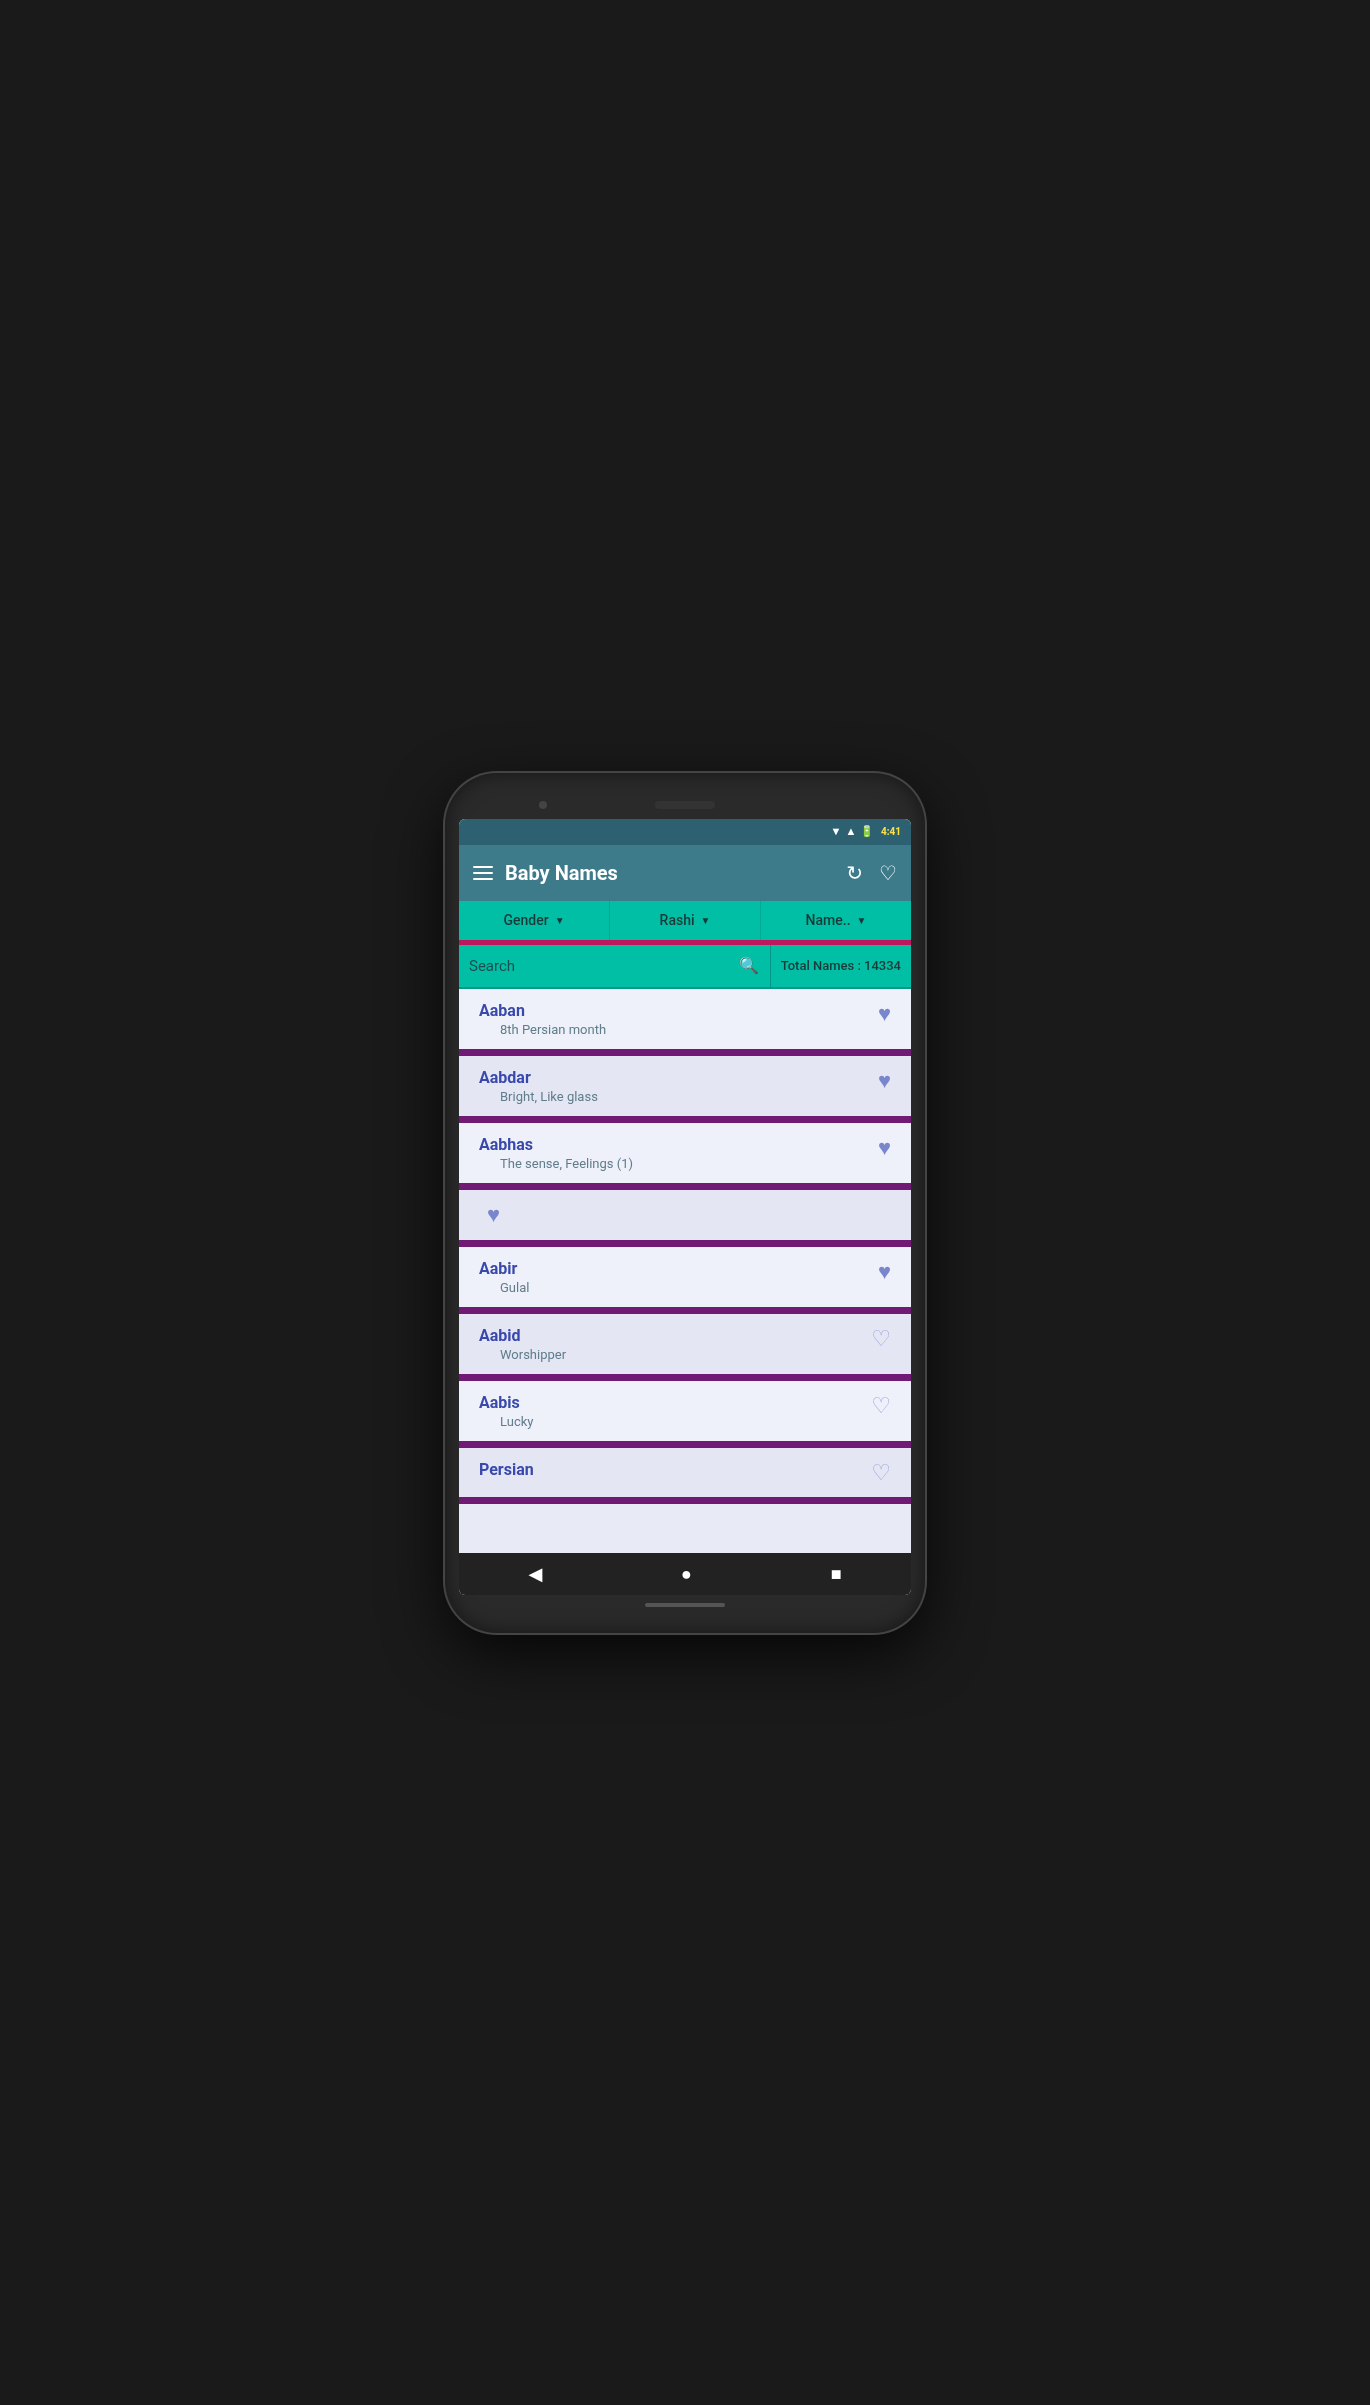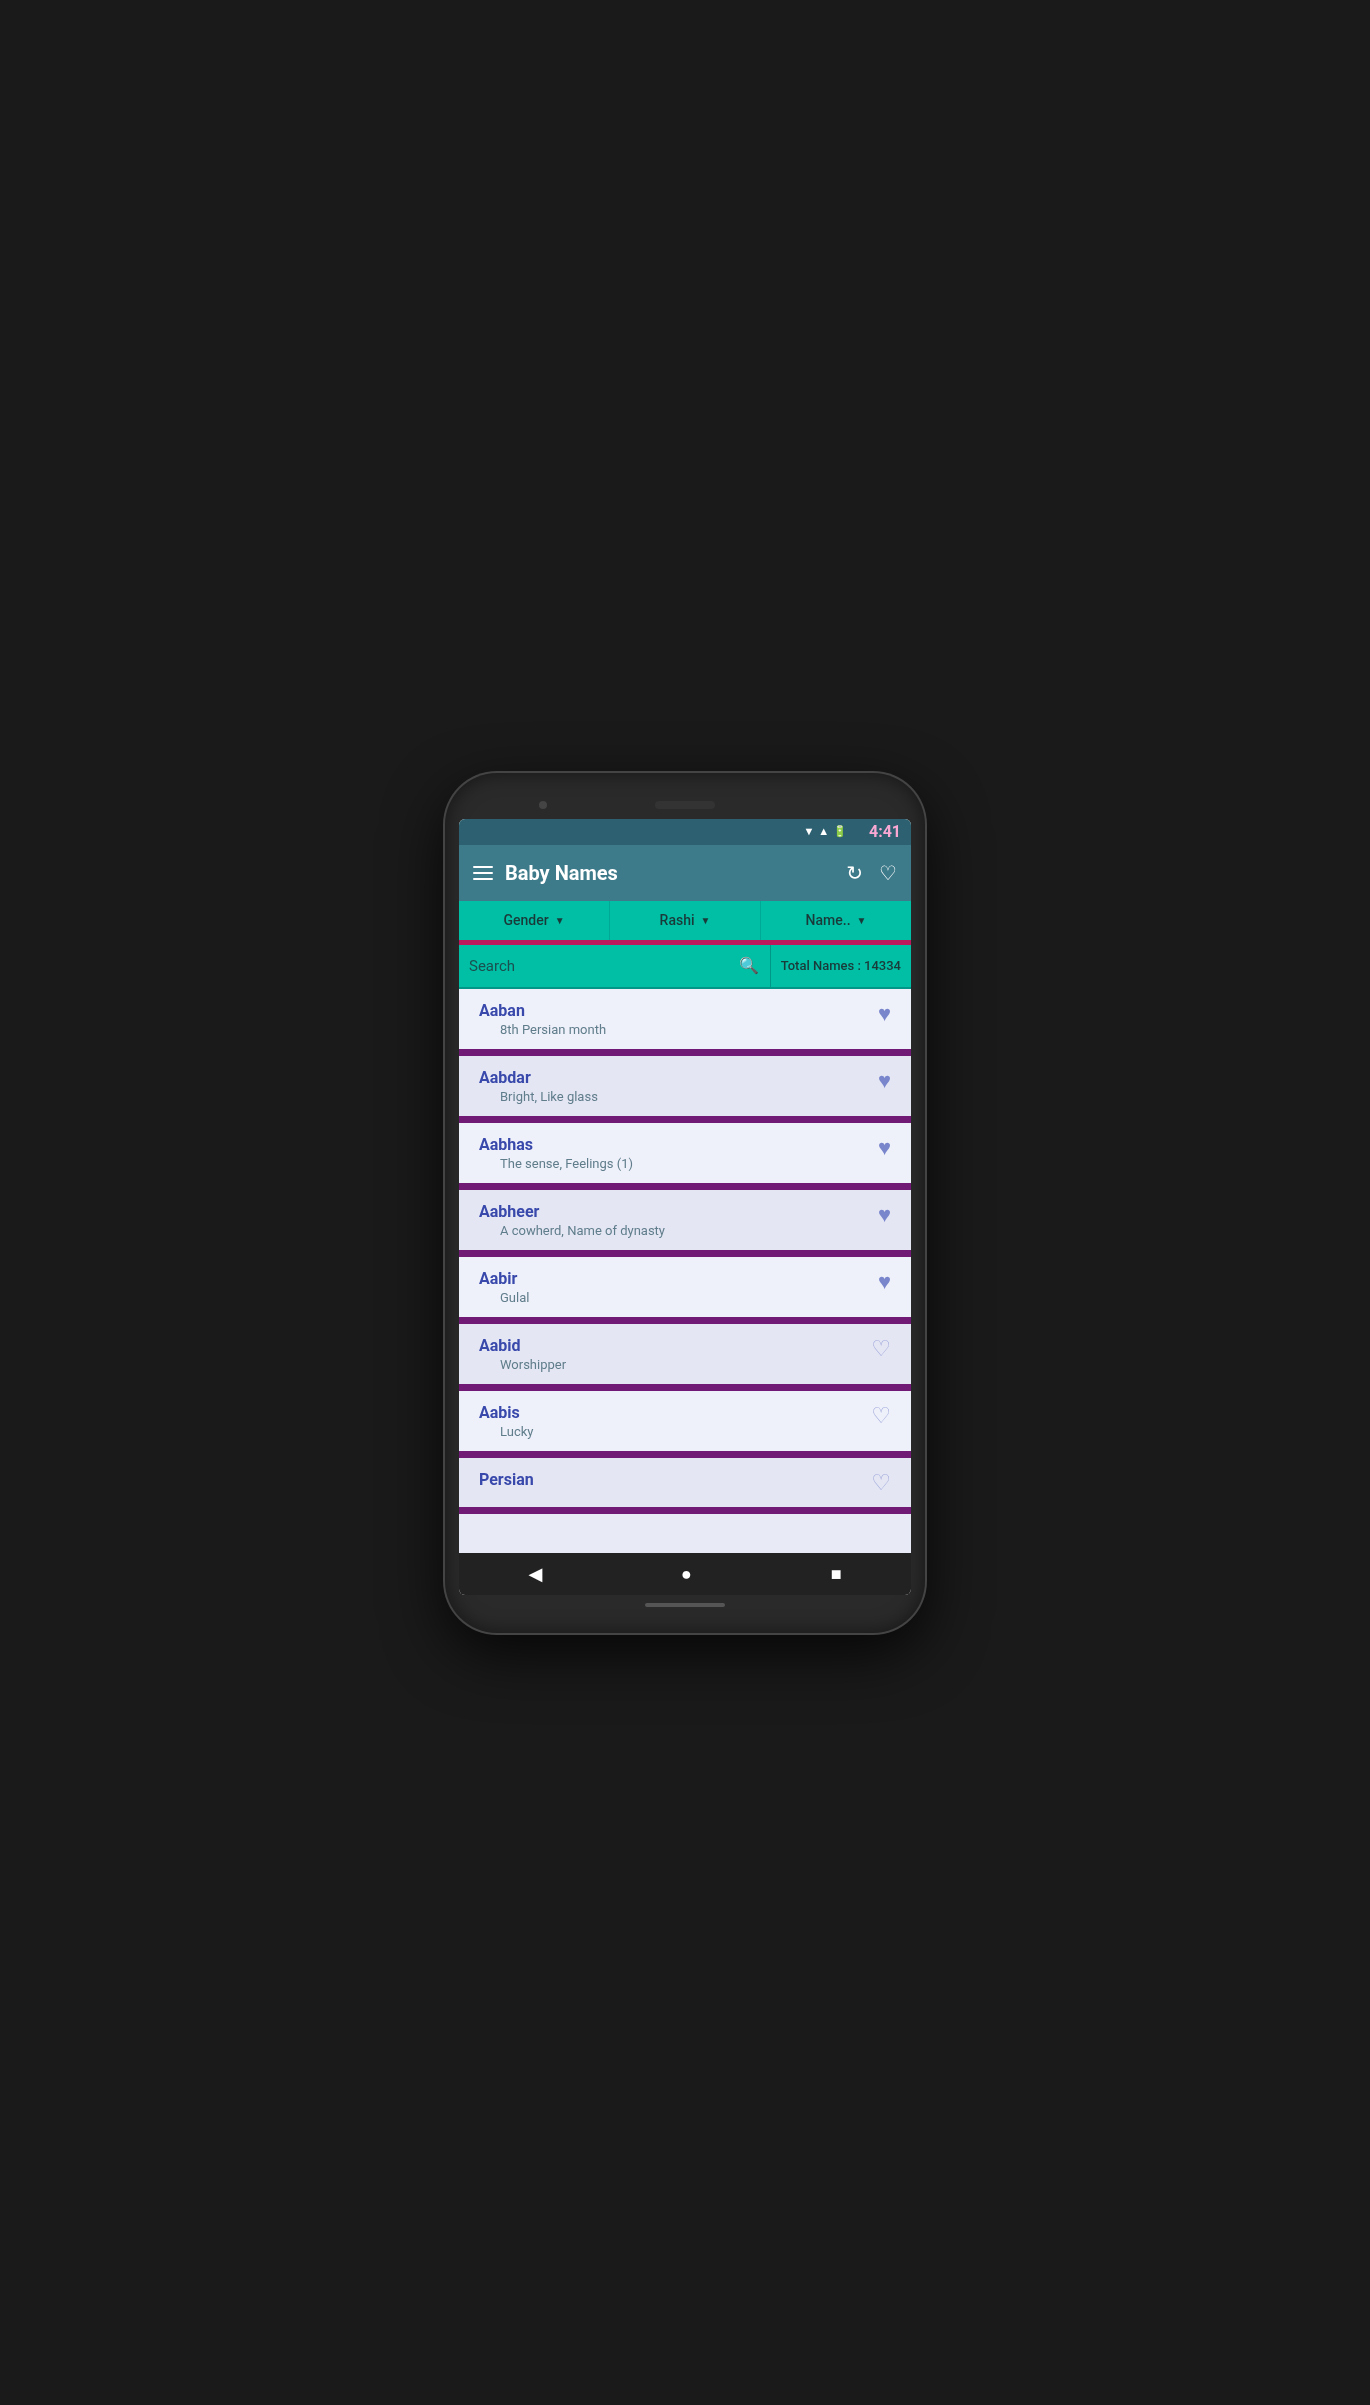--- a/index.html
+++ b/index.html
@@ -68,24 +68,24 @@
       gap: 4px;
     }
 
     .status-icons {
       display: flex;
       align-items: center;
       gap: 4px;
     }
 
     .status-time {
-      color: #f9a8d4;
-      font-size: 16px;
+      color: #fde047;
+      font-size: 10px;
       font-weight: bold;
-      margin-left: 18px;
+      margin-left: 3px;
     }
 
     .wifi-icon, .signal-icon, .battery-icon {
       color: #fff;
       font-size: 11px;
     }
 
     
     .app-bar {
       background: #3d7a8a;
@@ -367,24 +367,20 @@
           <span class="heart-btn heart-filled">♥</span>
         </div>
         <div class="name-item">
           <div class="name-info">
             <div class="name-title">Aabhas</div>
             <div class="name-meaning">The sense, Feelings (1)</div>
           </div>
           <span class="heart-btn heart-filled">♥</span>
         </div>
         <div class="name-item">
-          <div class="name-info">
-            <div class="name-title">Aabheer</div>
-            <div class="name-meaning">A cowherd, Name of dynasty</div>
-          </div>
           <span class="heart-btn heart-filled">♥</span>
         </div>
         <div class="name-item">
           <div class="name-info">
             <div class="name-title">Aabir</div>
             <div class="name-meaning">Gulal</div>
           </div>
           <span class="heart-btn heart-filled">♥</span>
         </div>
         <div class="name-item">

